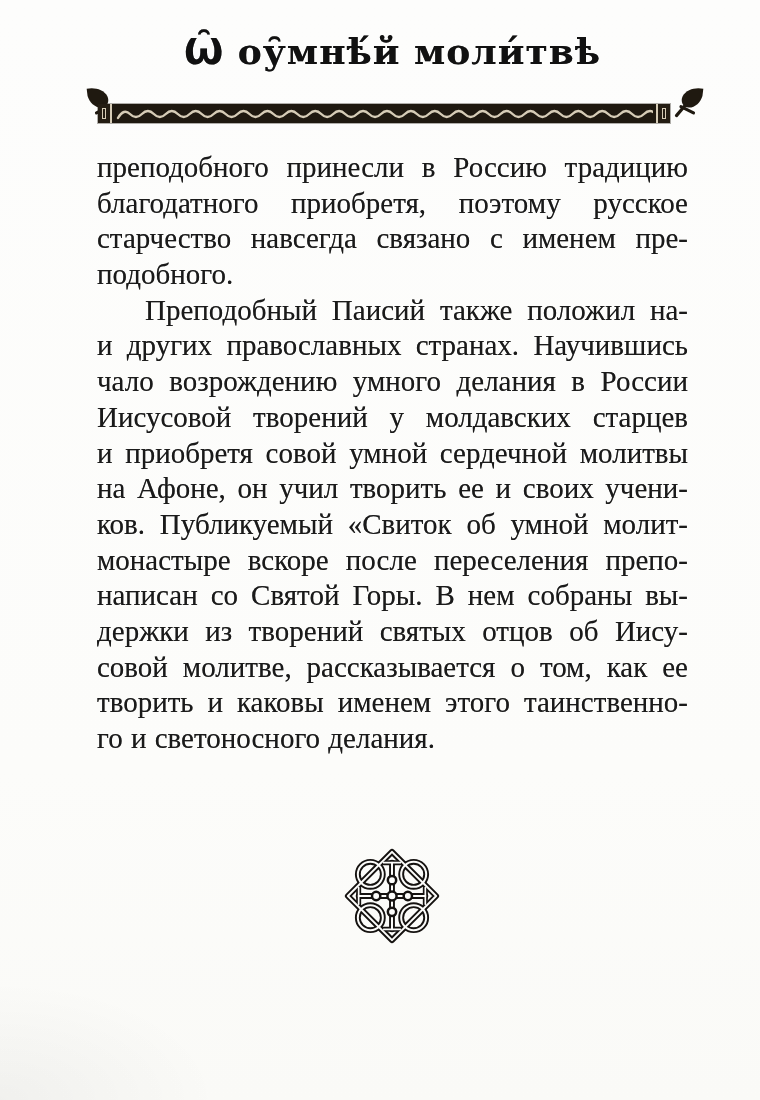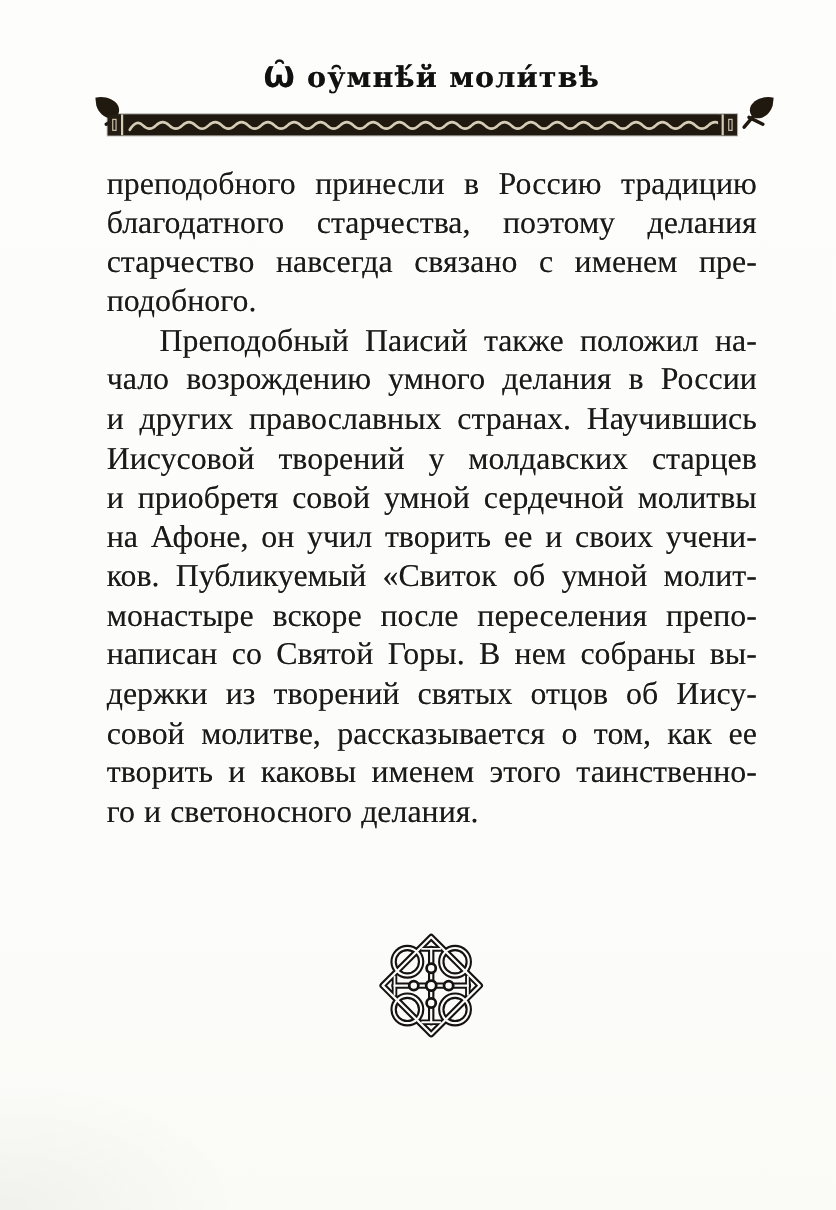--- a/index.html
+++ b/index.html
@@ -18,25 +18,25 @@
   .page{
     position:relative;width:760px;height:1100px;
     background:linear-gradient(180deg,#fdfdfc 0%,#fcfcfa 70%,#fafaf7 100%);
   }
   .page::after{
     content:'';position:absolute;left:0;bottom:0;width:220px;height:120px;
     background:radial-gradient(ellipse at 0% 100%,rgba(0,0,0,0.04),rgba(0,0,0,0) 70%);
     pointer-events:none;
   }
   .header-title{
-    position:absolute;top:56px;left:97px;width:591px;
+    position:absolute;top:30px;left:97px;width:591px;
     text-align:center;
     font-family:"DejaVu Serif","DejaVu Sans",serif;
     font-weight:700;
-    font-size:26px;
+    font-size:36px;
     letter-spacing:1px;
     color:#111;
     text-shadow:0 0 0.6px rgba(0,0,0,.5);
   }
   .divider{
     position:absolute;left:84px;top:86px;width:622px;height:44px;
   }
   .leaf{position:absolute;top:0;width:34px;height:36px;}
   .leaf-left{left:0;}
   .leaf-right{right:0;transform:scaleX(-1);}
@@ -104,26 +104,26 @@
 
     <svg class="leaf leaf-right" viewBox="0 0 38 40">
       <path d="M3 3 C12 1 22 4 26 11 C29 17 26 24 19 24 C12 24 6 18 4 11 Z" fill="#1f1910"></path>
       <path d="M22 20 L33 33" stroke="#1f1910" stroke-width="3.5" stroke-linecap="round" fill="none"></path>
       <path d="M14 30 L28 23" stroke="#1f1910" stroke-width="3.5" stroke-linecap="round" fill="none"></path>
     </svg>
   </div>
 
   <div class="text-block">
       <div class="line">преподобного принесли в Россию традицию</div>
-      <div class="line">благодатного старчества, поэтому делания</div>
+      <div class="line">благодатного приобретя, поэтому русское</div>
       <div class="line">старчество навсегда связано с именем пре-</div>
       <div class="line last">подобного.</div>
       <div class="line indent">Преподобный Паисий также положил на-</div>
+      <div class="line">и других православных странах. Научившись</div>
       <div class="line">чало возрождению умного делания в России</div>
-      <div class="line">и других православных странах. Научившись</div>
       <div class="line">Иисусовой творений у молдавских старцев</div>
       <div class="line">и приобретя совой умной сердечной молитвы</div>
       <div class="line">на Афоне, он учил творить ее и своих учени-</div>
       <div class="line">ков. Публикуемый «Свиток об умной молит-</div>
       <div class="line">монастыре вскоре после переселения препо-</div>
       <div class="line">написан со Святой Горы. В нем собраны вы-</div>
       <div class="line">держки из творений святых отцов об Иису-</div>
       <div class="line">совой молитве, рассказывается о том, как ее</div>
       <div class="line">творить и каковы именем этого таинственно-</div>
       <div class="line last">го и светоносного делания.</div>

